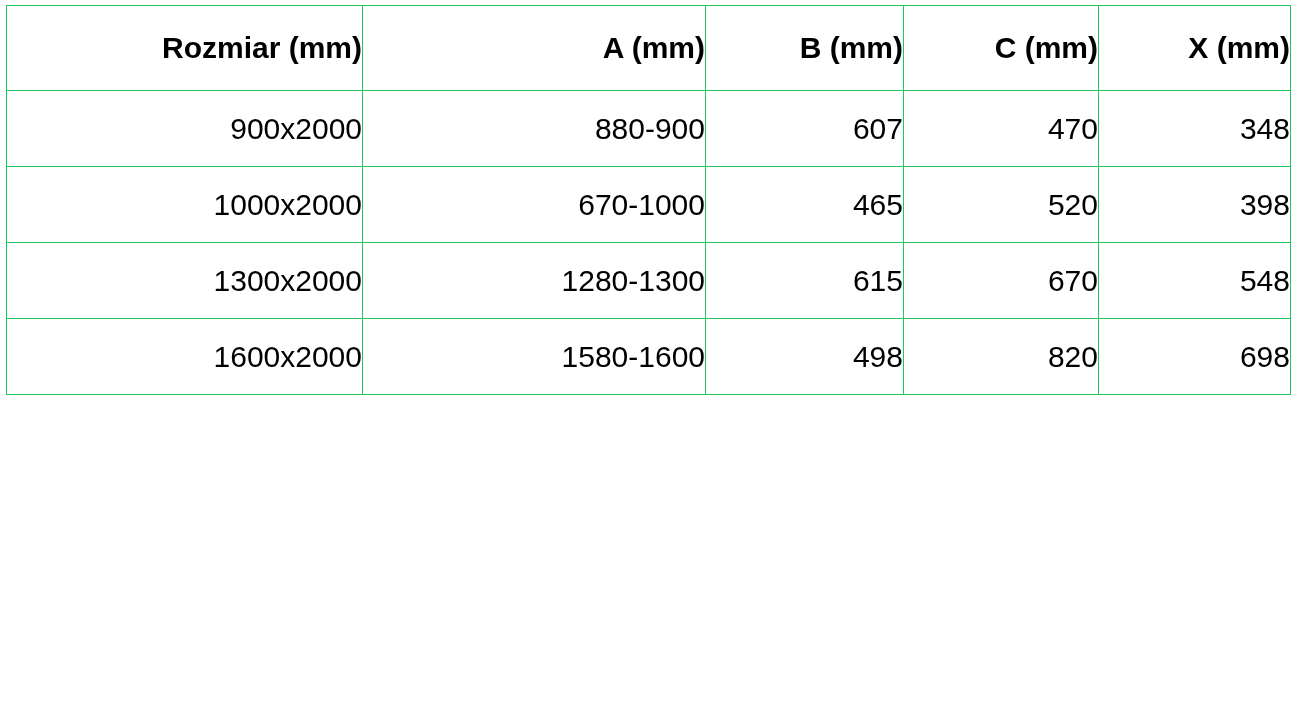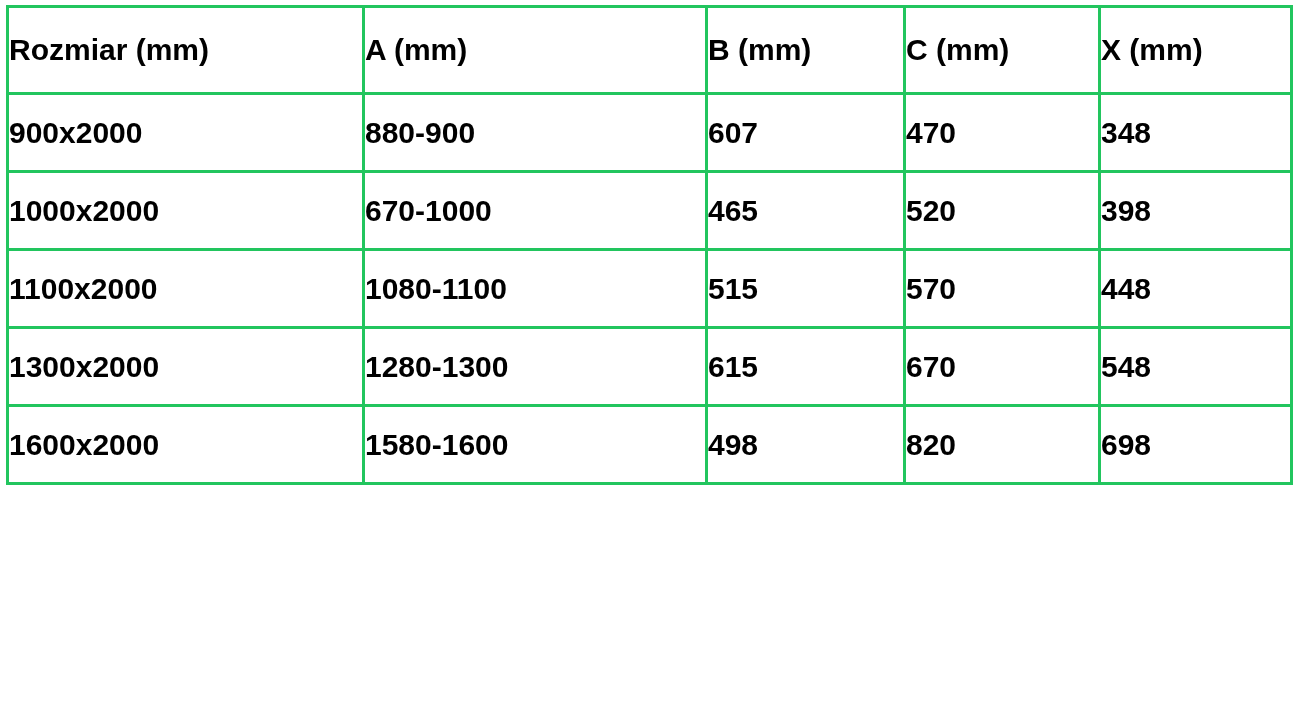--- a/index.html
+++ b/index.html
@@ -17,36 +17,36 @@
     overflow: hidden;
   }
   table.size-table {
     border-collapse: collapse;
     table-layout: fixed;
     width: 1284px;
     color: #000000;
   }
   table.size-table th,
   table.size-table td {
-    border: 3px solid #22c55e;
-    text-align: left;
+    border: 1px solid #22c55e;
+    text-align: right;
     vertical-align: middle;
     padding: 0;
     overflow: hidden;
     white-space: nowrap;
   }
   table.size-table th {
     height: 84px;
     font-size: 30px;
     font-weight: bold;
   }
   table.size-table td {
     height: 75px;
     font-size: 30px;
-    font-weight: bold;
+    font-weight: normal;
   }
 </style>
 </head>
 <body>
 
 <div class="page">
   <table class="size-table">
     <colgroup>
       <col style="width:356px">
       <col style="width:343px">
@@ -72,27 +72,20 @@
         <td>348</td>
       </tr>
       <tr>
         <td>1000x2000</td>
         <td>670-1000</td>
         <td>465</td>
         <td>520</td>
         <td>398</td>
       </tr>
       <tr>
-        <td>1100x2000</td>
-        <td>1080-1100</td>
-        <td>515</td>
-        <td>570</td>
-        <td>448</td>
-      </tr>
-      <tr>
         <td>1300x2000</td>
         <td>1280-1300</td>
         <td>615</td>
         <td>670</td>
         <td>548</td>
       </tr>
       <tr>
         <td>1600x2000</td>
         <td>1580-1600</td>
         <td>498</td>

